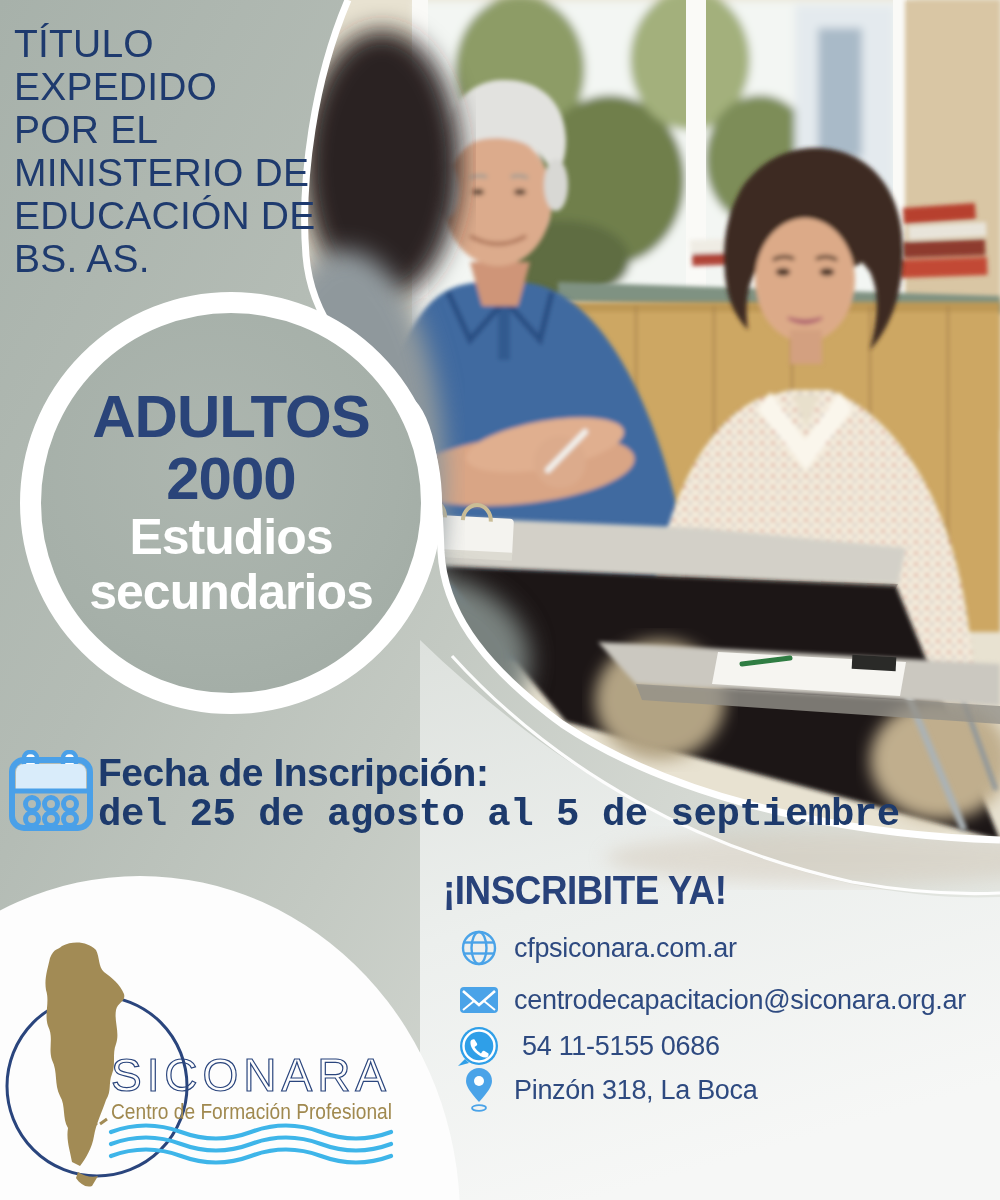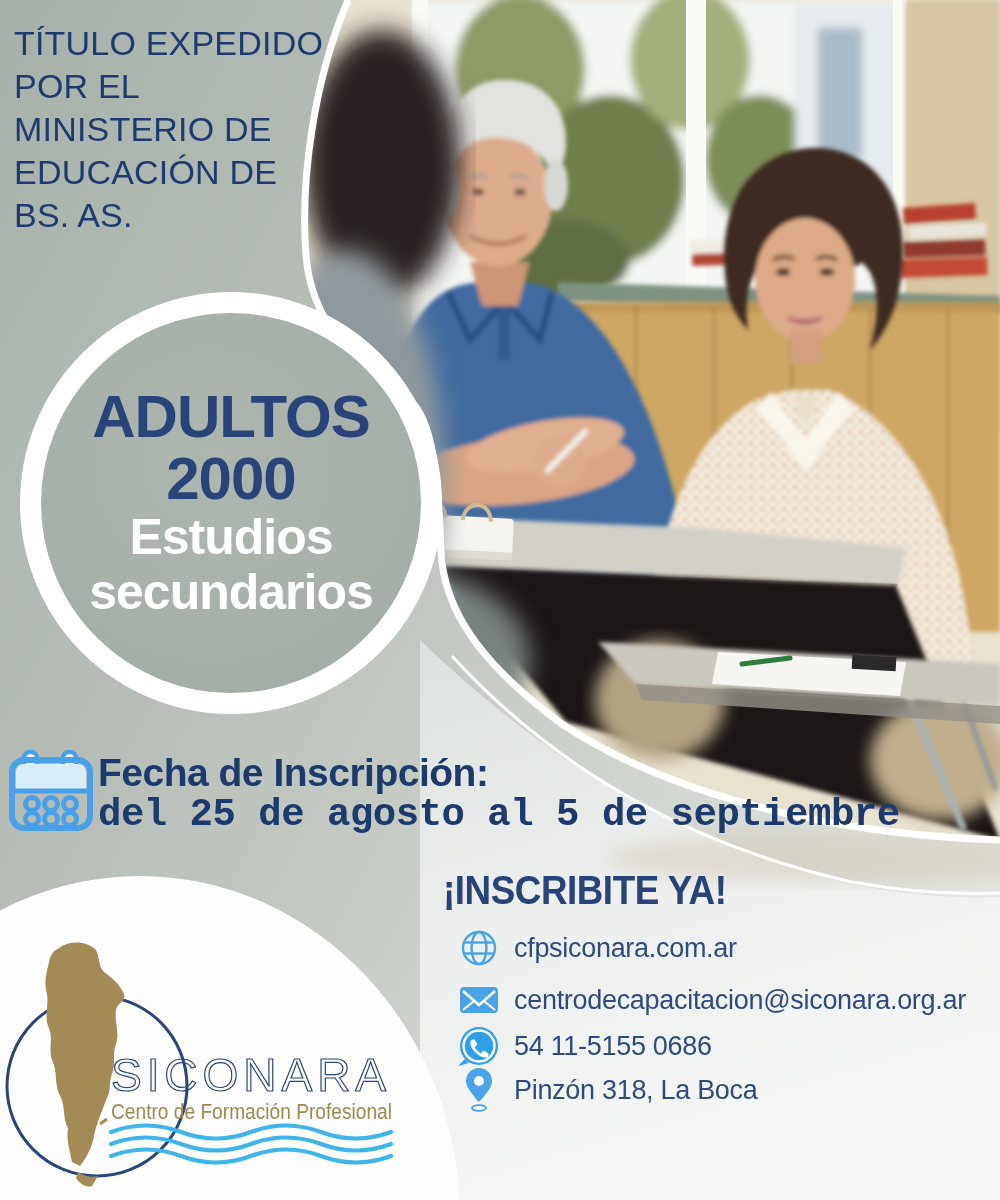--- a/index.html
+++ b/index.html
@@ -4,39 +4,39 @@
 <style>
   html,body{margin:0;padding:0;background:#ffffff;}
   .poster{
     position:relative;width:1000px;height:1200px;overflow:hidden;
     font-family:"Liberation Sans",sans-serif;
     background:linear-gradient(118deg,#a7b1aa 0%,#b4bcb5 28%,#c3c9c2 48%,#d4d8d2 68%,#e2e5e0 88%,#e9ebe7 100%);
   }
   .abs{position:absolute;}
   svg{display:block;}
   
-  .cert{left:14px;top:22px;width:330px;color:#1e3a6e;font-size:34px;line-height:43px;font-weight:400;letter-spacing:.2px;z-index:6;}
+  .cert{left:14px;top:22px;width:330px;color:#1e3a6e;font-size:39px;line-height:43px;font-weight:400;letter-spacing:.2px;z-index:6;}
   
   .badge{left:20px;top:292px;width:380px;height:380px;border:21px solid #ffffff;border-radius:50%;
          background:radial-gradient(circle at 45% 40%,#adb6af 0%,#a6b0a9 60%,#a0aaa3 100%);
          display:flex;flex-direction:column;align-items:center;justify-content:center;text-align:center;z-index:5;}
   .badge .l1,.badge .l2{color:#2a4479;font-weight:700;font-size:60px;line-height:62px;letter-spacing:-1px;}
   .badge .l3,.badge .l4{color:#ffffff;font-weight:700;font-size:50px;line-height:55px;letter-spacing:-1px;}
   
   .cal-icon{left:8px;top:750px;z-index:6;}
   .insc{left:98px;top:752px;color:#1d3a6c;font-weight:700;z-index:6;letter-spacing:-.5px;}
   .insc .line1{font-size:39px;line-height:42px;}
   .insc .line2{font-size:39px;line-height:42px;font-family:Liberation Mono, monospace;}
   
   .cta{left:443px;top:868px;color:#28427a;font-size:40px;font-weight:700;letter-spacing:-.5px;z-index:6;
        transform:scaleX(.92);transform-origin:left center;}
   .row{left:456px;height:48px;display:flex;align-items:center;z-index:6;}
   .row .ic{width:46px;display:flex;justify-content:center;}
   .row .tx{margin-left:12px;color:#2e4a80;font-size:27px;font-weight:400;letter-spacing:-.3px;white-space:nowrap;}
-  .r1{top:924px;} .r2{top:976px;} .r3{top:1022px;} .r4{top:1066px;}
+  .r1{top:924px;} .r2{top:976px;} .r3{top:1022px;gap:8px;} .r4{top:1066px;}
   .layer{left:0;top:0;z-index:1;}
   .photo{left:0;top:0;z-index:2;}
 </style>
 </head>
 <body>
 
 <div class="poster">
 
   <svg class="abs layer" width="1000" height="1200" viewBox="0 0 1000 1200">
     <defs>

